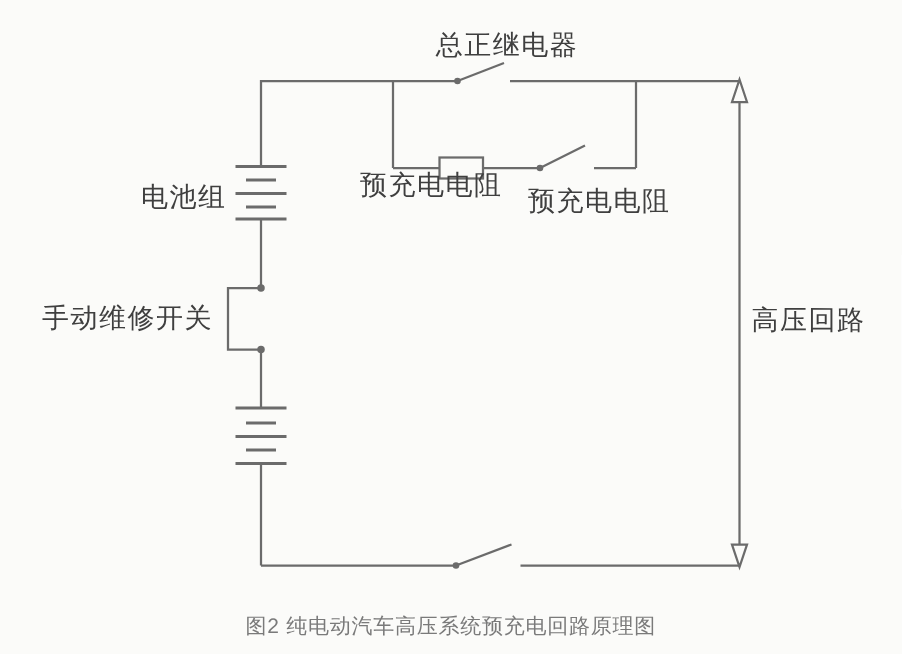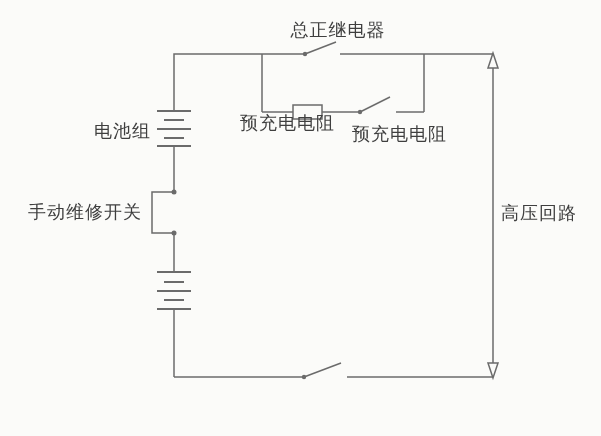--- a/index.html
+++ b/index.html
@@ -96,13 +96,14 @@
   <div class="lbl" style="left:94px; top:121px;">电池组</div>
 
   <div class="lbl" style="left:240px; top:113px;">预充电电阻</div>
 
   <div class="lbl" style="left:352px; top:124px;">预充电电阻</div>
 
   <div class="lbl" style="left:28px; top:202px;text-align:center;">手动维修开关</div>
 
   <div class="lbl" style="left:501px; top:203px;">高压回路</div>
 
+  <div class="caption">图2 纯电动汽车高压系统预充电回路原理图</div>
 </div>
 
 </body></html>

